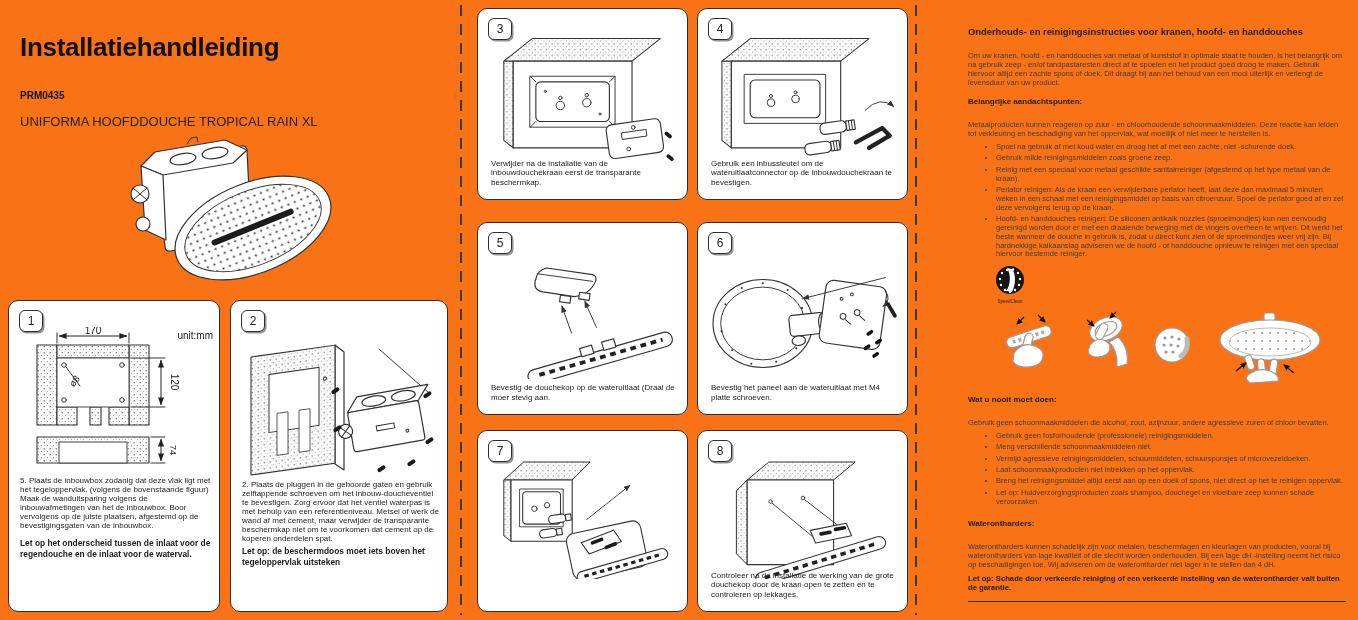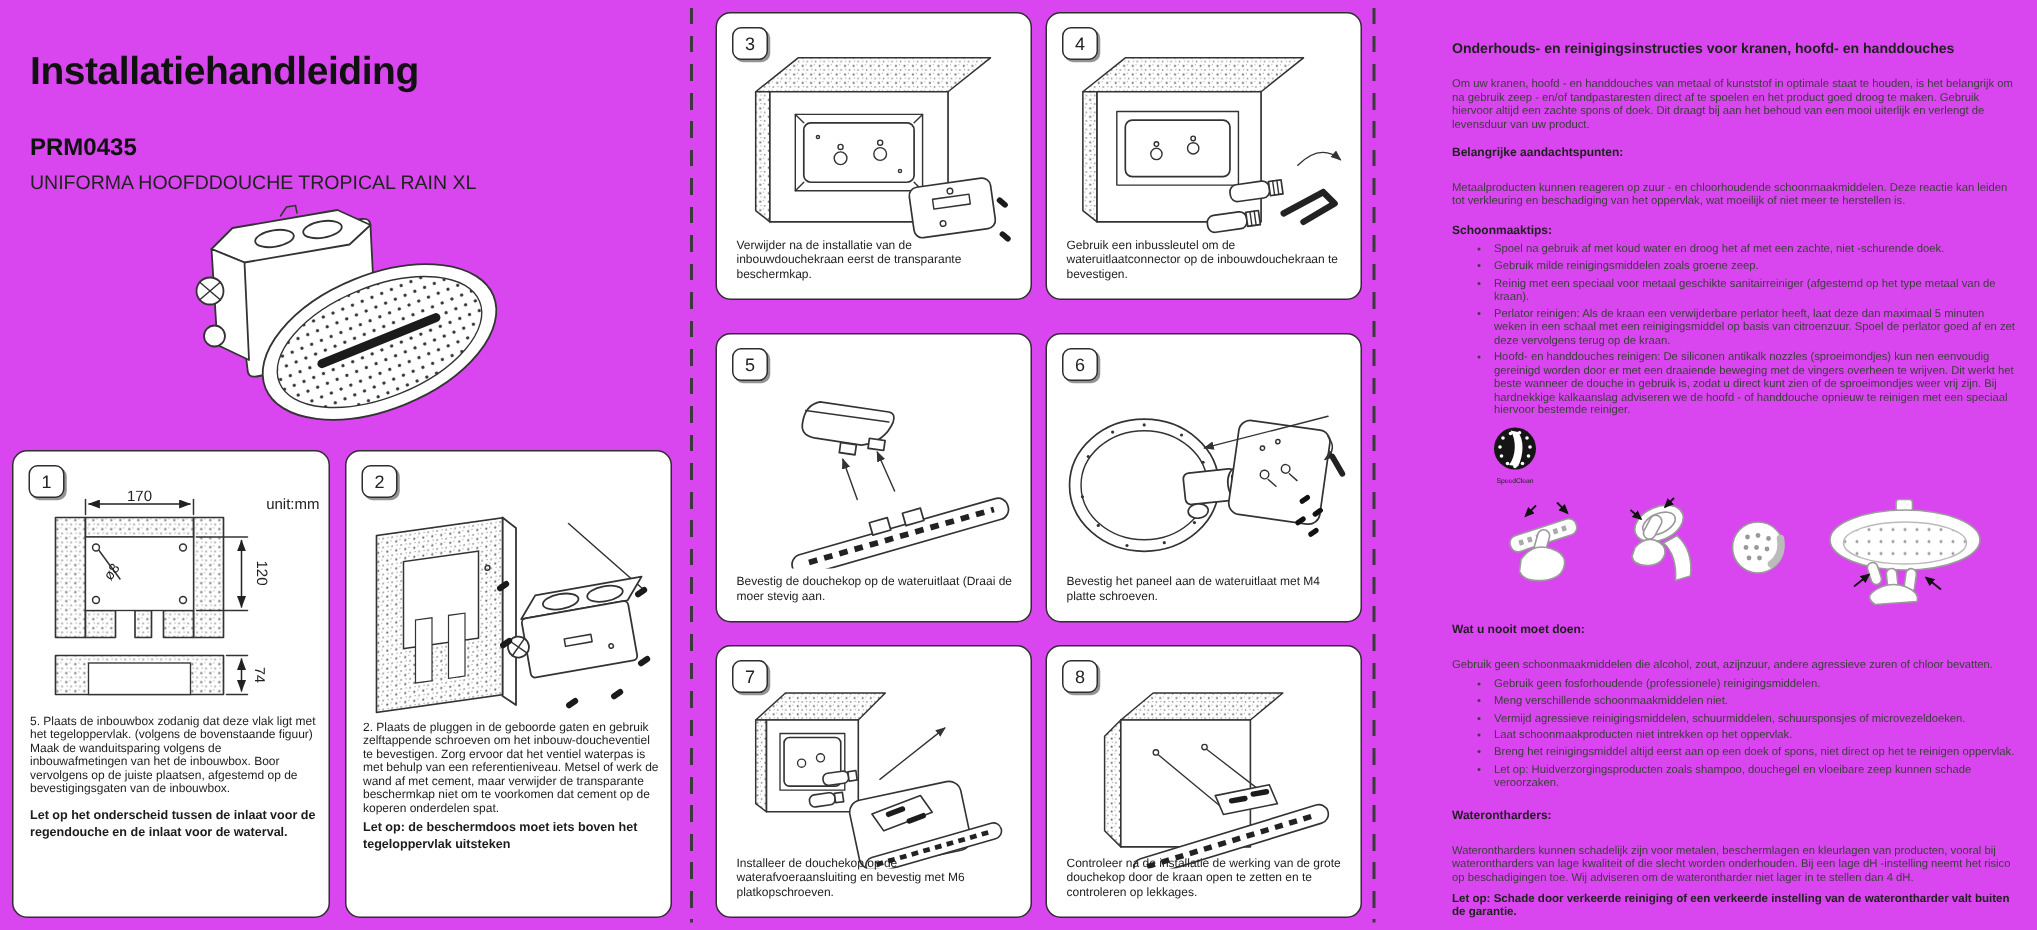--- a/index.html
+++ b/index.html
@@ -1,23 +1,23 @@
 <!DOCTYPE html>
 <html><head>
 <meta charset="utf-8">
 <style>
   *{margin:0;padding:0;box-sizing:border-box}
   html,body{width:1358px;height:620px;background:#fff;overflow:hidden;
     font-family:"Liberation Sans","DejaVu Sans",sans-serif;color:#1a1a1a;position:relative}
-  .page{position:absolute;inset:0;background:#d946ef}
+  .page{position:absolute;inset:0;background:#f97316}
   .vsep{position:absolute;top:5px;bottom:5px;width:1.6px;
     background:repeating-linear-gradient(to bottom,#3a3a3a 0 11px,transparent 11px 19px)}
   
   .title{position:absolute;left:20px;top:32px;font-size:26px;font-weight:bold;letter-spacing:-.3px;color:#111}
-  .model{position:absolute;left:20px;top:90px;font-size:16px;font-weight:bold;color:#111}
+  .model{position:absolute;left:20px;top:90px;font-size:10px;font-weight:bold;color:#111}
   .product{position:absolute;left:20px;top:114px;font-size:13px;color:#222}
   .hero{position:absolute;left:95px;top:132px}
   
   .panel{position:absolute;border:1.6px solid #2e2e2e;border-radius:10px;background:#fff}
   .badge{position:absolute;left:10px;top:9px;width:24px;height:22px;border:1.5px solid #2e2e2e;border-radius:6px;
     display:flex;align-items:center;justify-content:center;font-size:12px;color:#222;background:#fff;
     box-shadow:1.5px 1.5px 0 rgba(60,60,60,.55)}
   .caption{position:absolute;left:13px;right:7px;bottom:12px;font-size:8px;line-height:1.18;color:#222}
   .ptext{position:absolute;left:11px;right:8px;font-size:8px;line-height:1.12;color:#1c1c1c}
   .ptext p.b{font-weight:bold;font-size:8.4px;line-height:1.3;margin-top:7px}
@@ -316,21 +316,20 @@
         <rect class="fw" x="84" y="82" width="84" height="52" rx="9"></rect>
         <polygon class="fw" points="100,94 138,88 144,102 106,108"></polygon>
         <rect class="blk" x="110" y="94" width="15" height="4" rx="2" transform="rotate(-9 117 96)"></rect>
         <rect class="blk" x="124" y="102" width="15" height="4" rx="2" transform="rotate(-9 131 104)"></rect>
       </g>
       <g transform="rotate(-16 140 126)">
         <rect class="fw" x="92" y="120" width="104" height="12" rx="6"></rect>
         <line x1="100" y1="126" x2="188" y2="126" stroke="#222" stroke-width="3.5" stroke-dasharray="5 4"></line>
       </g>
     </svg>
-    <div class="caption">Installeer de douchekop op de waterafvoeraansluiting en bevestig met M6 platkopschroeven.</div>
   </div>
 
   <div class="panel" style="left:697px;top:430px;width:211px;height:182px">
     <div class="badge">8</div>
     <svg class="illu" style="left:5px;top:22px" width="200" height="126" viewBox="0 0 200 140">
       <polygon class="st" points="38,30 62,10 158,10 134,30"></polygon>
       <polygon class="st" points="26,42 38,30 38,124 26,112"></polygon>
       <rect class="fw" x="38" y="30" width="96" height="94"></rect>
       <circle class="ln" cx="64" cy="54" r="2"></circle>
         <circle class="ln" cx="100" cy="50" r="2"></circle>
@@ -347,21 +346,20 @@
     <div class="caption">Controleer na de installatie de werking van de grote douchekop door de kraan open te zetten en te controleren op lekkages.</div>
   </div>
 
   <div class="rc">
     <h1>Onderhouds- en reinigingsinstructies voor kranen, hoofd- en handdouches</h1>
     <p>Om uw kranen, hoofd - en handdouches van metaal of kunststof in optimale staat te houden, is het belangrijk om na gebruik zeep - en/of tandpastaresten direct af te spoelen en het product goed droog te maken. Gebruik hiervoor altijd een zachte spons of doek. Dit draagt bij aan het behoud van een mooi uiterlijk en verlengt de levensduur van uw product.</p>
 
     <h2>Belangrijke aandachtspunten:</h2>
     <p>Metaalproducten kunnen reageren op zuur - en chloorhoudende schoonmaakmiddelen. Deze reactie kan leiden tot verkleuring en beschadiging van het oppervlak, wat moeilijk of niet meer te herstellen is.</p>
 
-    <h2>Schoonmaaktips:</h2>
     <ul>
       <li>Spoel na gebruik af met koud water en droog het af met een zachte, niet -schurende doek.</li>
       <li>Gebruik milde reinigingsmiddelen zoals groene zeep.</li>
       <li>Reinig met een speciaal voor metaal geschikte sanitairreiniger (afgestemd op het type metaal van de kraan).</li>
       <li>Perlator reinigen: Als de kraan een verwijderbare perlator heeft, laat deze dan maximaal 5 minuten weken in een schaal met een reinigingsmiddel op basis van citroenzuur. Spoel de perlator goed af en zet deze vervolgens terug op de kraan.</li>
       <li>Hoofd- en handdouches reinigen: De siliconen antikalk nozzles (sproeimondjes) kun nen eenvoudig gereinigd worden door er met een draaiende beweging met de vingers overheen te wrijven. Dit werkt het beste wanneer de douche in gebruik is, zodat u direct kunt zien of de sproeimondjes weer vrij zijn. Bij hardnekkige kalkaanslag adviseren we de hoofd - of handdouche opnieuw te reinigen met een speciaal hiervoor bestemde reiniger.</li>
     </ul>
 
     <div class="icons-row">
       <svg width="34" height="42" viewBox="0 0 34 42">

